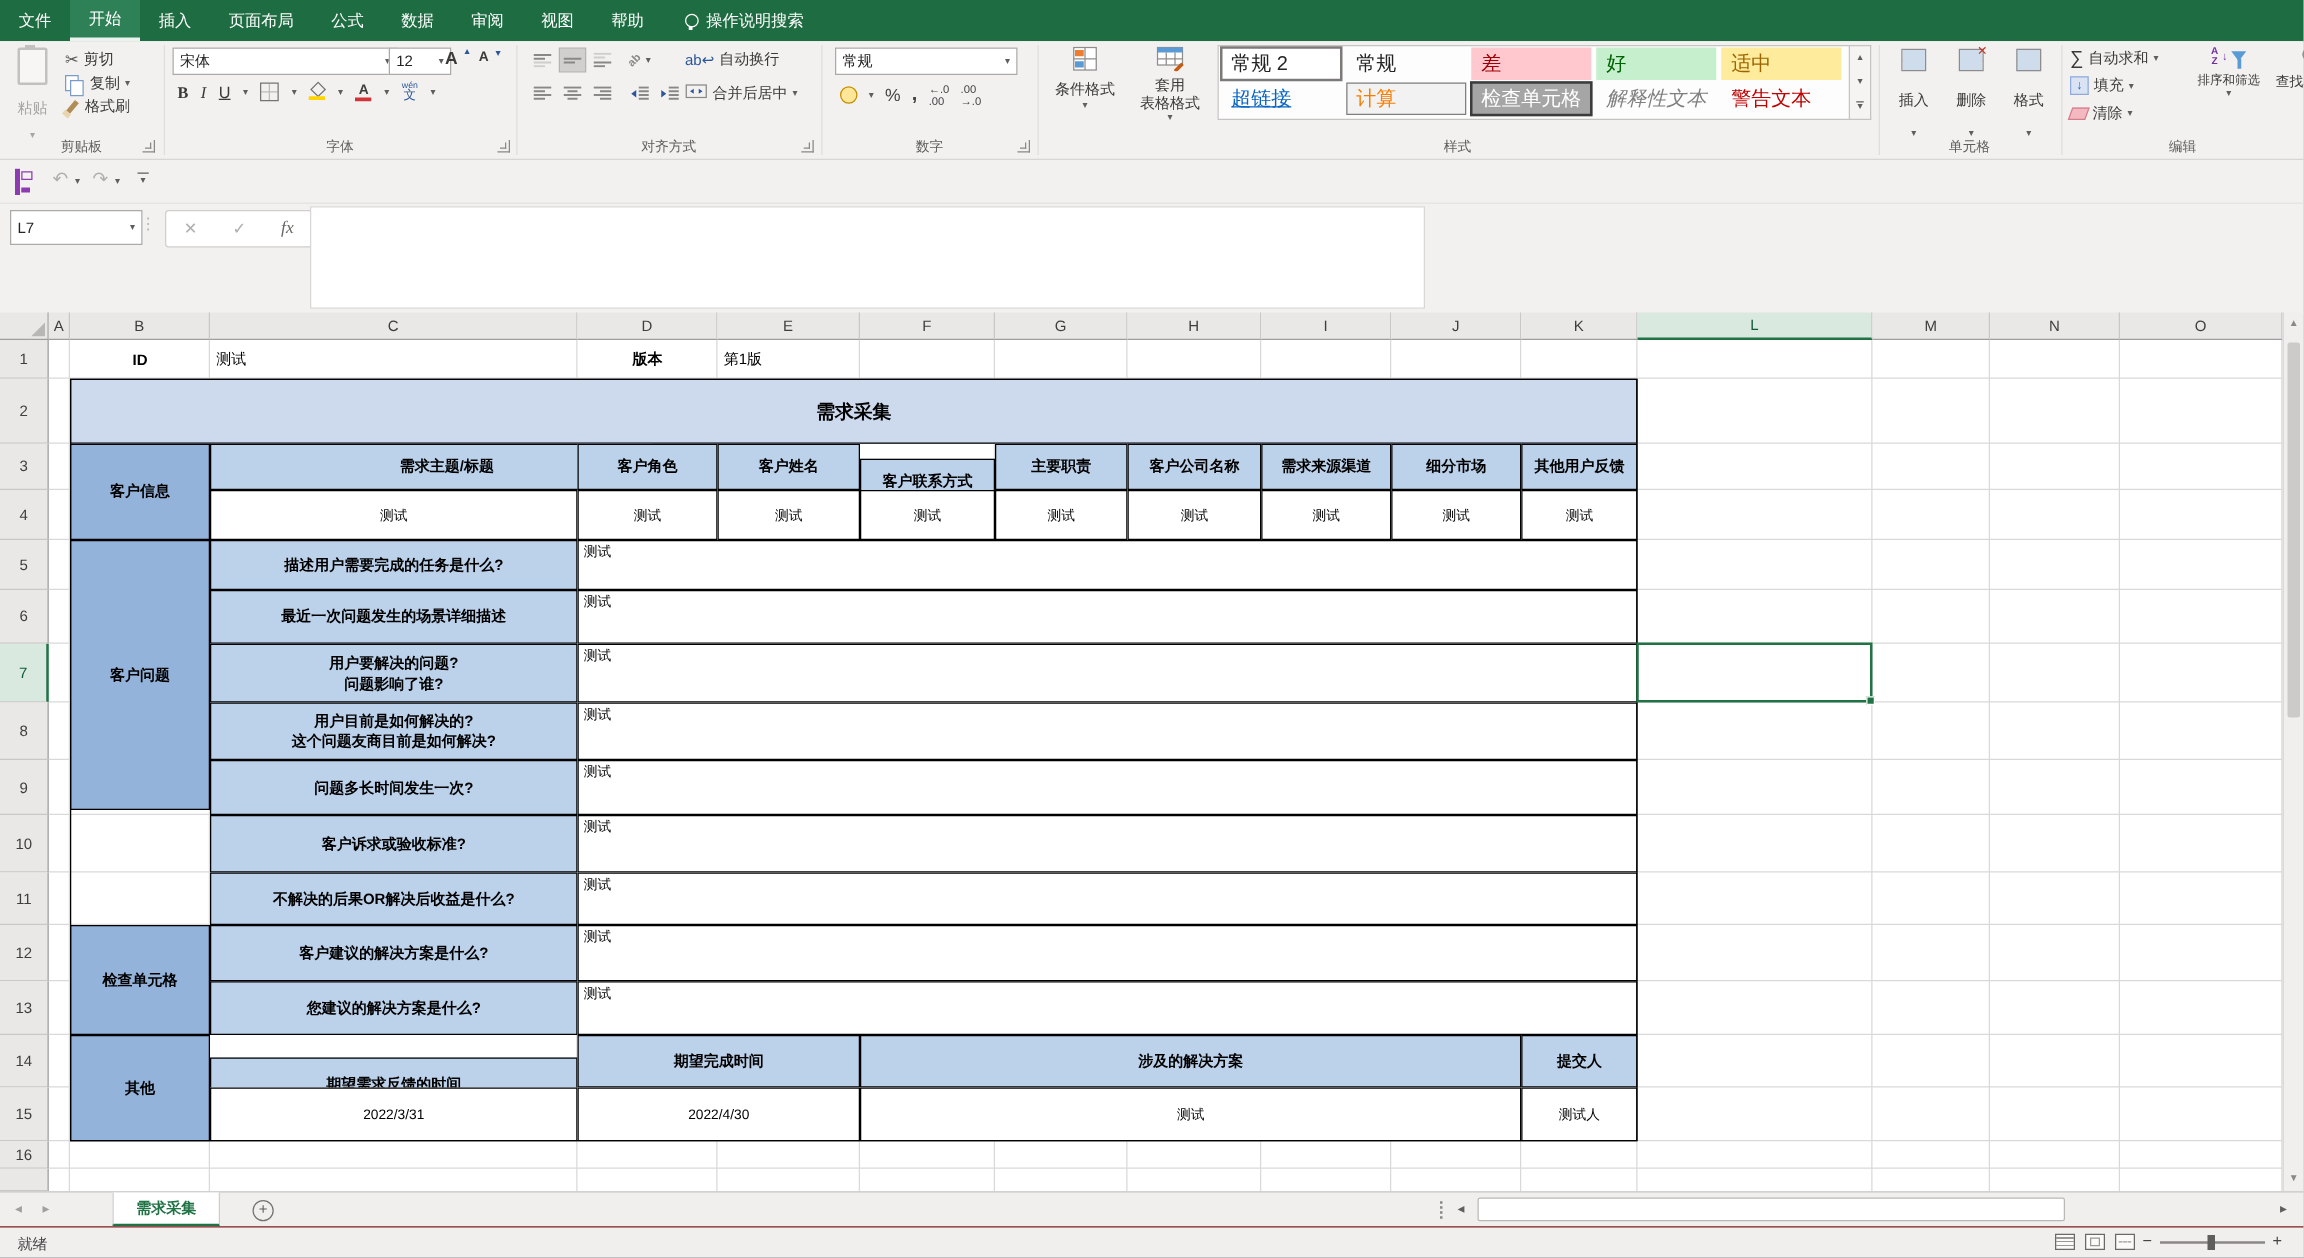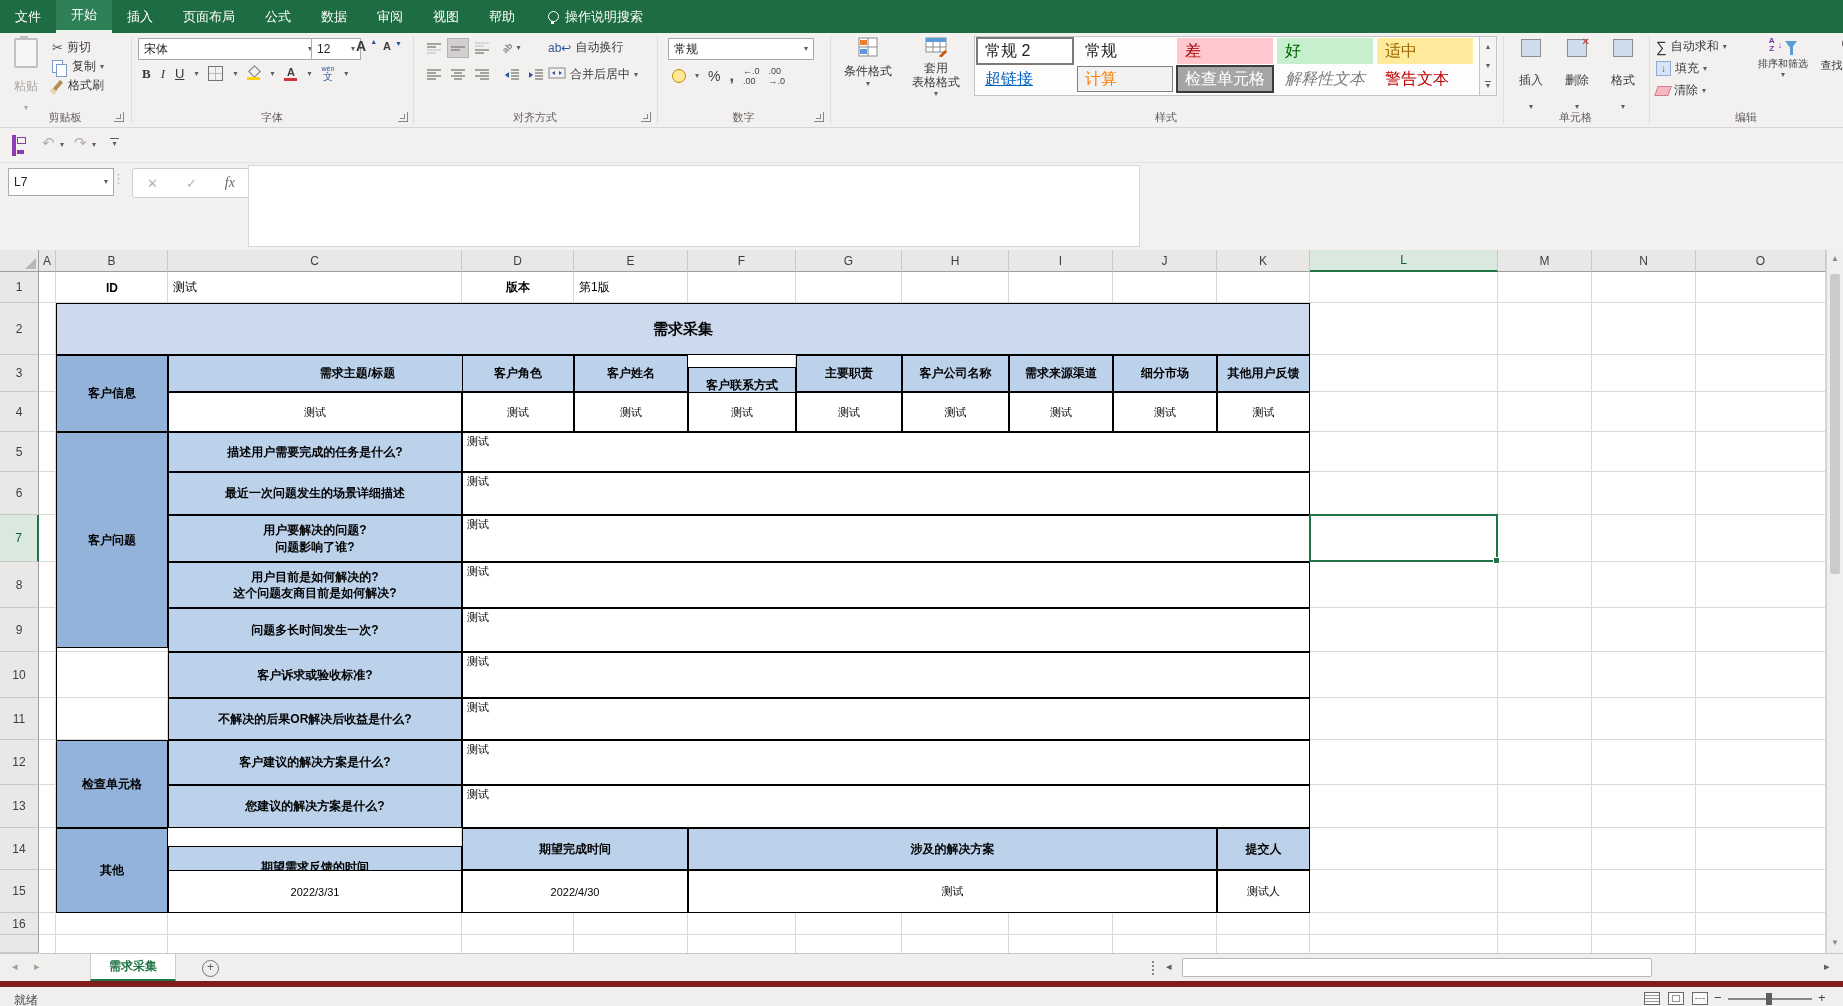--- a/index.html
+++ b/index.html
@@ -107,21 +107,21 @@
   .varrow{position:absolute;left:4px;font-size:8px;color:#8a8886;}
   #vthumb{position:absolute;left:3px;top:24px;width:10px;height:300px;background:#cdcbc9;border-radius:2px;}
   
   #sheetbar{position:absolute;left:0;top:953px;width:1843px;height:28px;background:#f1efee;border-top:1px solid #c8c6c4;box-sizing:border-box;font-size:12px;}
   .navarr{position:absolute;top:6px;font-size:11px;color:#a19f9d;}
   #sheettab{position:absolute;left:90px;top:0;width:86px;height:27px;background:#fff;border-left:1px solid #d0cecc;border-right:1px solid #d0cecc;border-bottom:2px solid #217346;display:flex;align-items:center;justify-content:center;color:#217346;font-weight:bold;box-sizing:border-box;}
   #addsheet{position:absolute;left:202px;top:6px;width:15px;height:15px;border:1px solid #767472;border-radius:50%;color:#605e5c;font-size:12px;line-height:13px;text-align:center;}
   #hthumb{position:absolute;left:1182px;top:4px;width:470px;height:19px;background:#fff;border:1px solid #bbb9b7;border-radius:2px;box-sizing:border-box;}
   .splitter{position:absolute;left:1152px;top:7px;height:14px;border-left:2px dotted #8a8886;}
   
-  #statusbar{position:absolute;left:0;top:981px;width:1843px;height:25px;background:#f1efee;border-top:6px solid #7f1d1d;box-sizing:border-box;font-size:12px;color:#444;}
+  #statusbar{position:absolute;left:0;top:981px;width:1843px;height:25px;background:#f1efee;border-top:1px solid #7f1d1d;box-sizing:border-box;font-size:12px;color:#444;}
   .viewic{position:absolute;top:5px;width:16px;height:13px;border:1px solid #6b6968;box-sizing:border-box;background:#fbfaf9;}
   .viewic.v1{background:repeating-linear-gradient(#fbfaf9 0 2px,#9a9896 2px 3px);}
   .viewic.v2::after{content:'';position:absolute;left:3px;top:2px;right:3px;bottom:2px;border:1px solid #9a9896;}
   .viewic.v3::after{content:'';position:absolute;left:2px;top:5px;right:2px;height:0;border-top:1px dashed #9a9896;}
   .zoomsym{position:absolute;top:3px;font-size:13px;color:#444;}
 </style>
 </head>
 <body>
 
 <div id="app">

